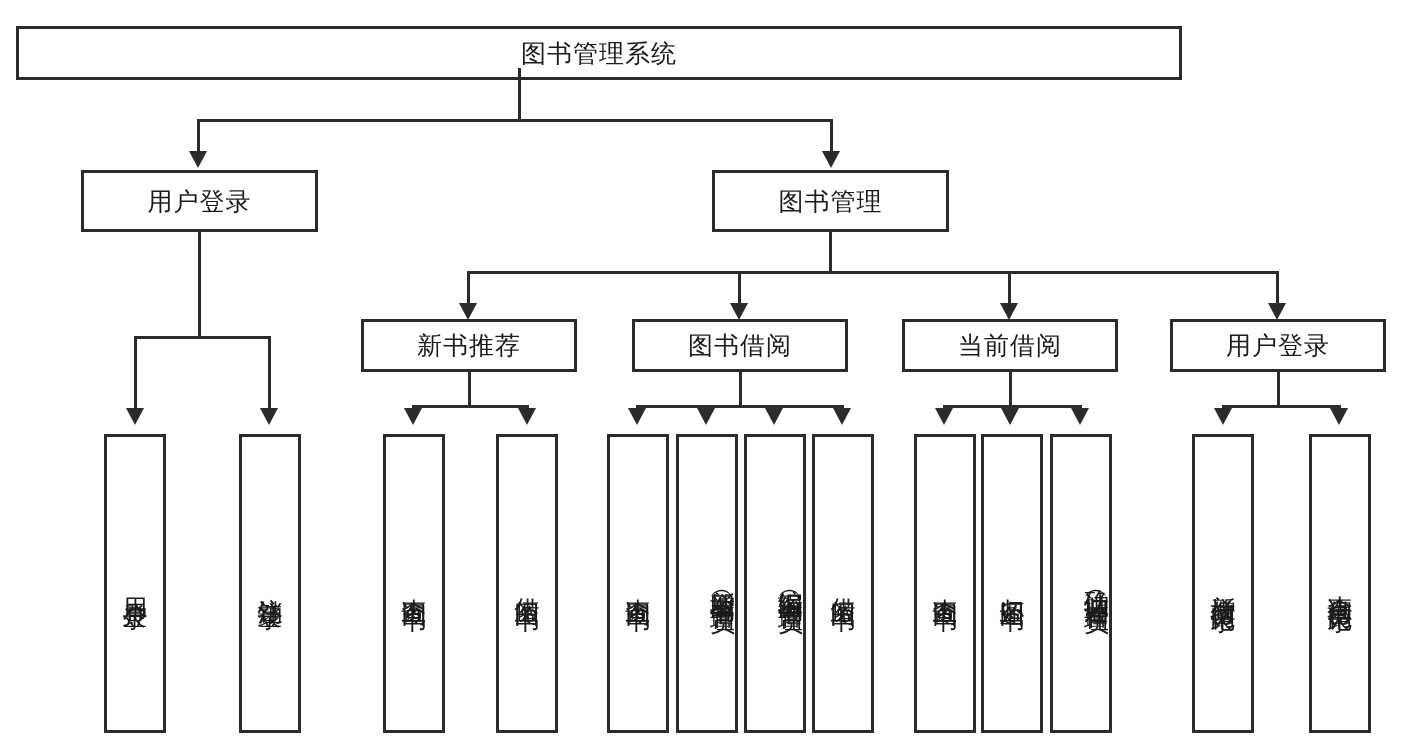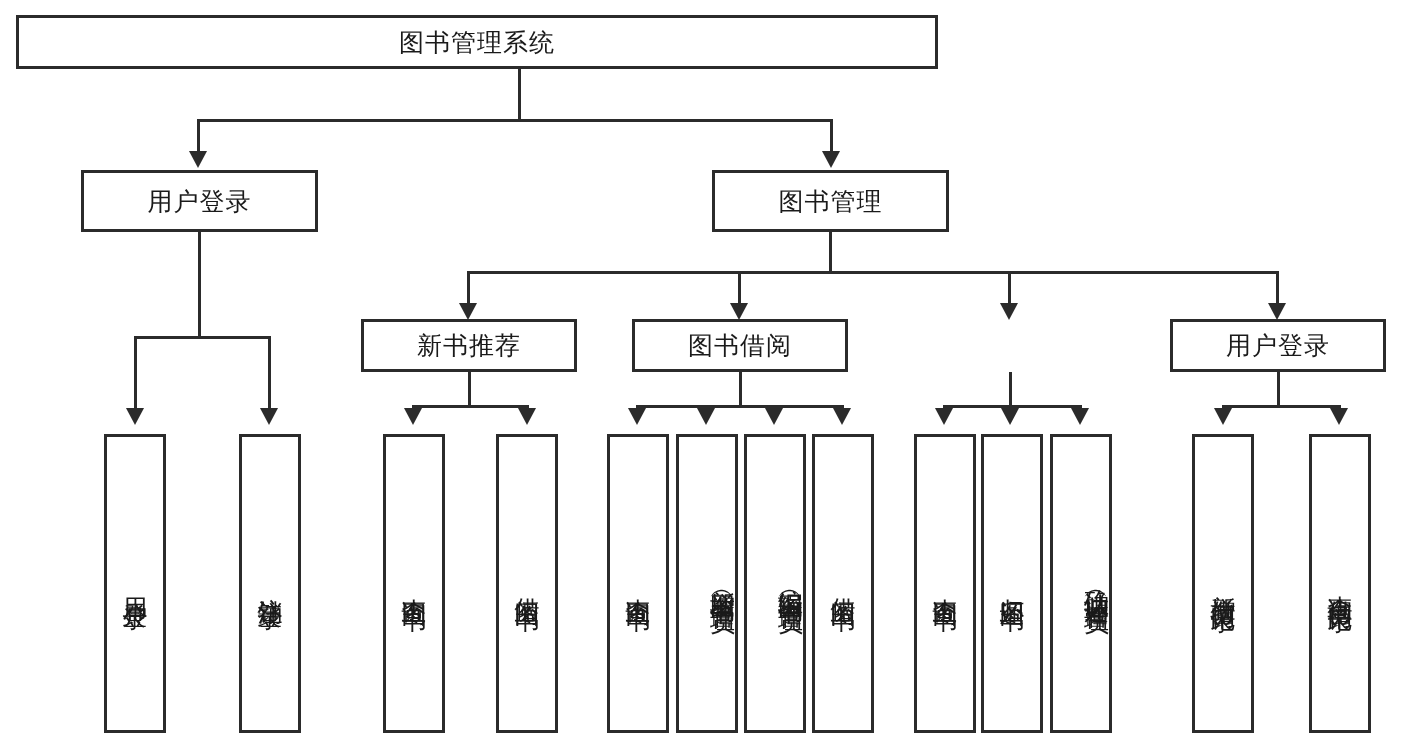--- a/index.html
+++ b/index.html
@@ -67,21 +67,21 @@
     font-size: 19px;
     white-space: nowrap;
     letter-spacing: 0.5px;
   }
 </style>
 </head>
 <body>
 
 <div id="canvas">
 
-  <div class="node horiz" style="left:16px; top:15px; width:922px; height:54px;">
+  <div class="node horiz" style="left:16px; top:26px; width:1166px; height:54px;">
     <span>图书管理系统</span>
   </div>
 
   <div class="edge v" style="left:518px; top:68px; width:3px; height:51px;"></div>
 
   <div class="edge h" style="left:197px; top:119px; width:636px; height:3px;"></div>
 
   <div class="edge v" style="left:197px; top:119px; width:3px; height:32px;"></div>
   <div class="arrow" style="left:189px; top:151px;"></div>
 
@@ -113,20 +113,23 @@
   <div class="arrow" style="left:1000px; top:303px;"></div>
   <div class="edge v" style="left:1276px; top:271px; width:3px; height:32px;"></div>
   <div class="arrow" style="left:1268px; top:303px;"></div>
 
   <div class="node horiz" style="left:632px; top:319px; width:216px; height:53px;">
     <span>图书借阅</span>
   </div>
   <div class="node horiz" style="left:361px; top:319px; width:216px; height:53px;">
     <span>新书推荐</span>
   </div>
+  <div class="node horiz" style="left:902px; top:319px; width:216px; height:53px;">
+    <span>当前借阅</span>
+  </div>
   <div class="node horiz" style="left:1170px; top:319px; width:216px; height:53px;">
     <span>用户登录</span>
   </div>
 
   <div class="edge v" style="left:468px; top:372px; width:3px; height:33px;"></div>
   <div class="edge h" style="left:412px; top:405px; width:117px; height:3px;"></div>
   <div class="edge v" style="left:412px; top:405px; width:3px; height:5px;"></div>
   <div class="arrow" style="left:404px; top:408px;"></div>
   <div class="edge v" style="left:526px; top:405px; width:3px; height:5px;"></div>
   <div class="arrow" style="left:518px; top:408px;"></div>

